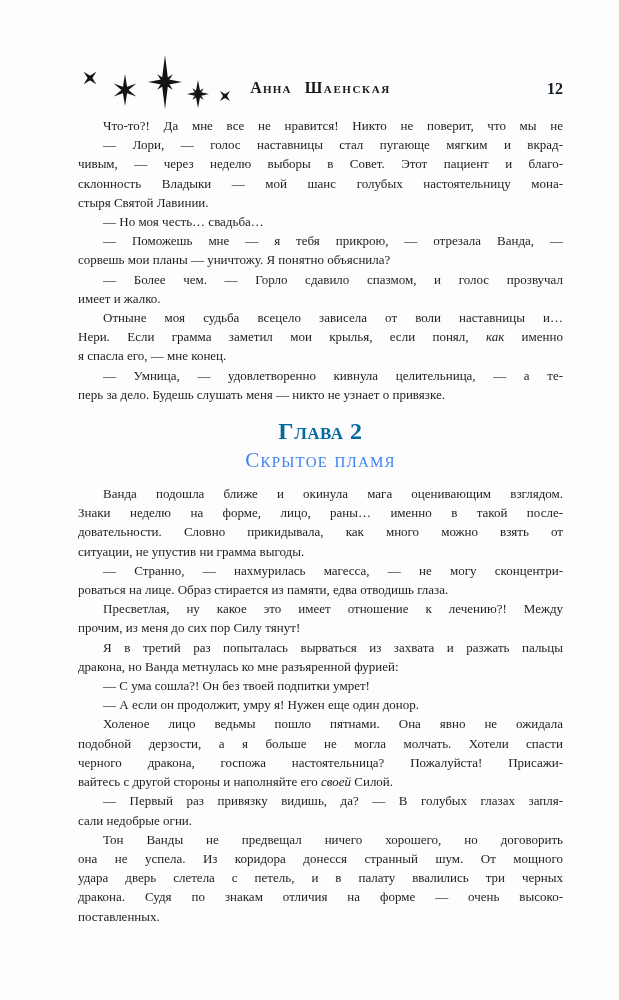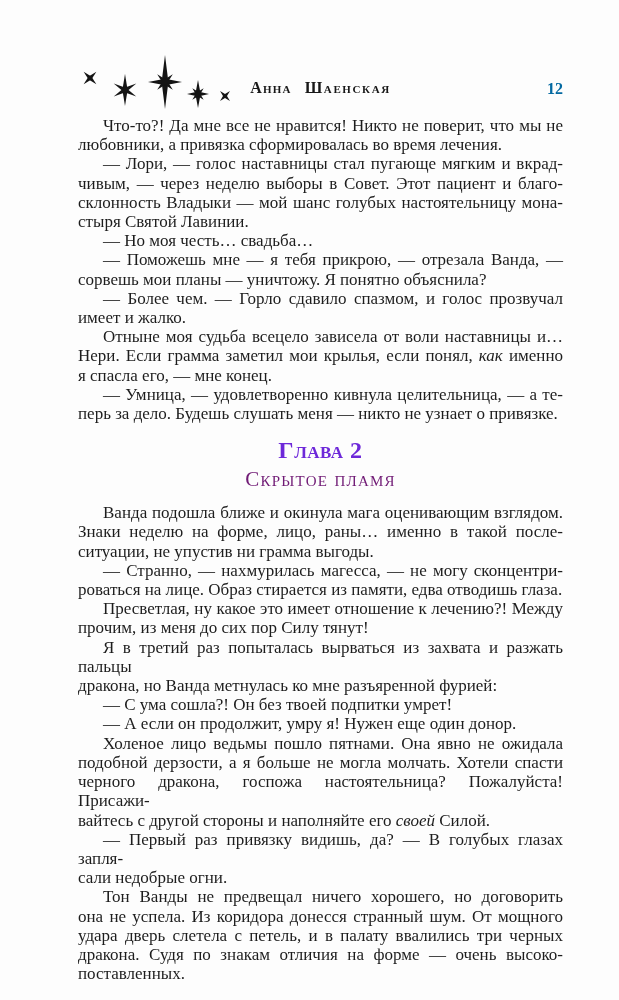--- a/index.html
+++ b/index.html
@@ -19,50 +19,50 @@
     font-variant: small-caps;
     font-weight: 700;
     font-size: 16px;
     letter-spacing: 1.2px;
     color: #181818;
     line-height: 24px;
   }
   .author-line .last-name { margin-left: 13px; letter-spacing: 1.6px; text-align: right; }
   .page-number {
     position: absolute; top: 77px; right: 56px;
-    font-size: 16px; font-weight: 700; color: #0369a1; line-height: 24px;
+    font-size: 16px; font-weight: 700; color: #0f172a; line-height: 24px;
   }
   .text-column { position: absolute; left: 78px; top: 116px; width: 485px; }
   .para { margin: 0; }
   .line {
-    font-size: 17px;
+    font-size: 13px;
     line-height: 19.2px;
     text-align: justify;
     text-align-last: justify;
     white-space: normal;
   }
   .line.last { text-align-last: left; }
   .line.first { text-indent: 25px; }
   .line i { font-style: italic; }
   .chapter { margin: 12px 0 9px 0; text-align: center; }
   .chapter-title {
     font-variant: small-caps;
     font-weight: 700;
     font-size: 24px;
     line-height: 30px;
     letter-spacing: 0.5px;
-    color: #6d28d9;
+    color: #0369a1;
   }
   .chapter-subtitle {
     font-variant: small-caps;
     font-weight: 400;
     font-size: 21px;
     line-height: 29px;
     letter-spacing: 1.2px;
-    color: #701a75;
+    color: #3b82f6;
   }
 </style>
 </head>
 <body style="background: rgb(253, 253, 253); color: rgb(29, 29, 29);">
 
 <div class="page-header">
   <svg class="stars" width="165" height="64" viewBox="0 0 165 64" aria-hidden="true">
     <g fill="#141414">
 
       <path d="M-9 0L0 -2L9 0L0 2Z" transform="translate(18,26) rotate(45)"></path>
@@ -89,21 +89,20 @@
   <div class="author-line">
     <span class="first-name">Анна</span><span class="last-name">Шаенская</span>
   </div>
   <div class="page-number">12</div>
 </div>
 
 <main class="text-column">
   <div id="before-heading">
       <div class="para">
         <div class="line first">Что-то?! Да мне все не нравится! Никто не поверит, что мы не</div>
-        <div class="line last">любовники, а привязка сформировалась во время лечения.</div>
       </div>
       <div class="para">
         <div class="line first">— Лори, — голос наставницы стал пугающе мягким и вкрад-</div>
         <div class="line">чивым, — через неделю выборы в Совет. Этот пациент и благо-</div>
         <div class="line">склонность Владыки — мой шанс голубых настоятельницу мона-</div>
         <div class="line last">стыря Святой Лавинии.</div>
       </div>
       <div class="para">
         <div class="line first last">— Но моя честь… свадьба…</div>
       </div>
@@ -126,20 +125,21 @@
       </div>
     </div>
   <div class="chapter">
     <div class="chapter-title">Глава 2</div>
     <div class="chapter-subtitle">Скрытое пламя</div>
   </div>
   <div id="after-heading">
       <div class="para">
         <div class="line first">Ванда подошла ближе и окинула мага оценивающим взглядом.</div>
         <div class="line">Знаки неделю на форме, лицо, раны… именно в такой после-</div>
+        <div class="line">довательности. Словно прикидывала, как много можно взять от</div>
         <div class="line last">ситуации, не упустив ни грамма выгоды.</div>
       </div>
       <div class="para">
         <div class="line first">— Странно, — нахмурилась магесса, — не могу сконцентри-</div>
         <div class="line last">роваться на лице. Образ стирается из памяти, едва отводишь глаза.</div>
       </div>
       <div class="para">
         <div class="line first">Пресветлая, ну какое это имеет отношение к лечению?! Между</div>
         <div class="line last">прочим, из меня до сих пор Силу тянут!</div>
       </div>

